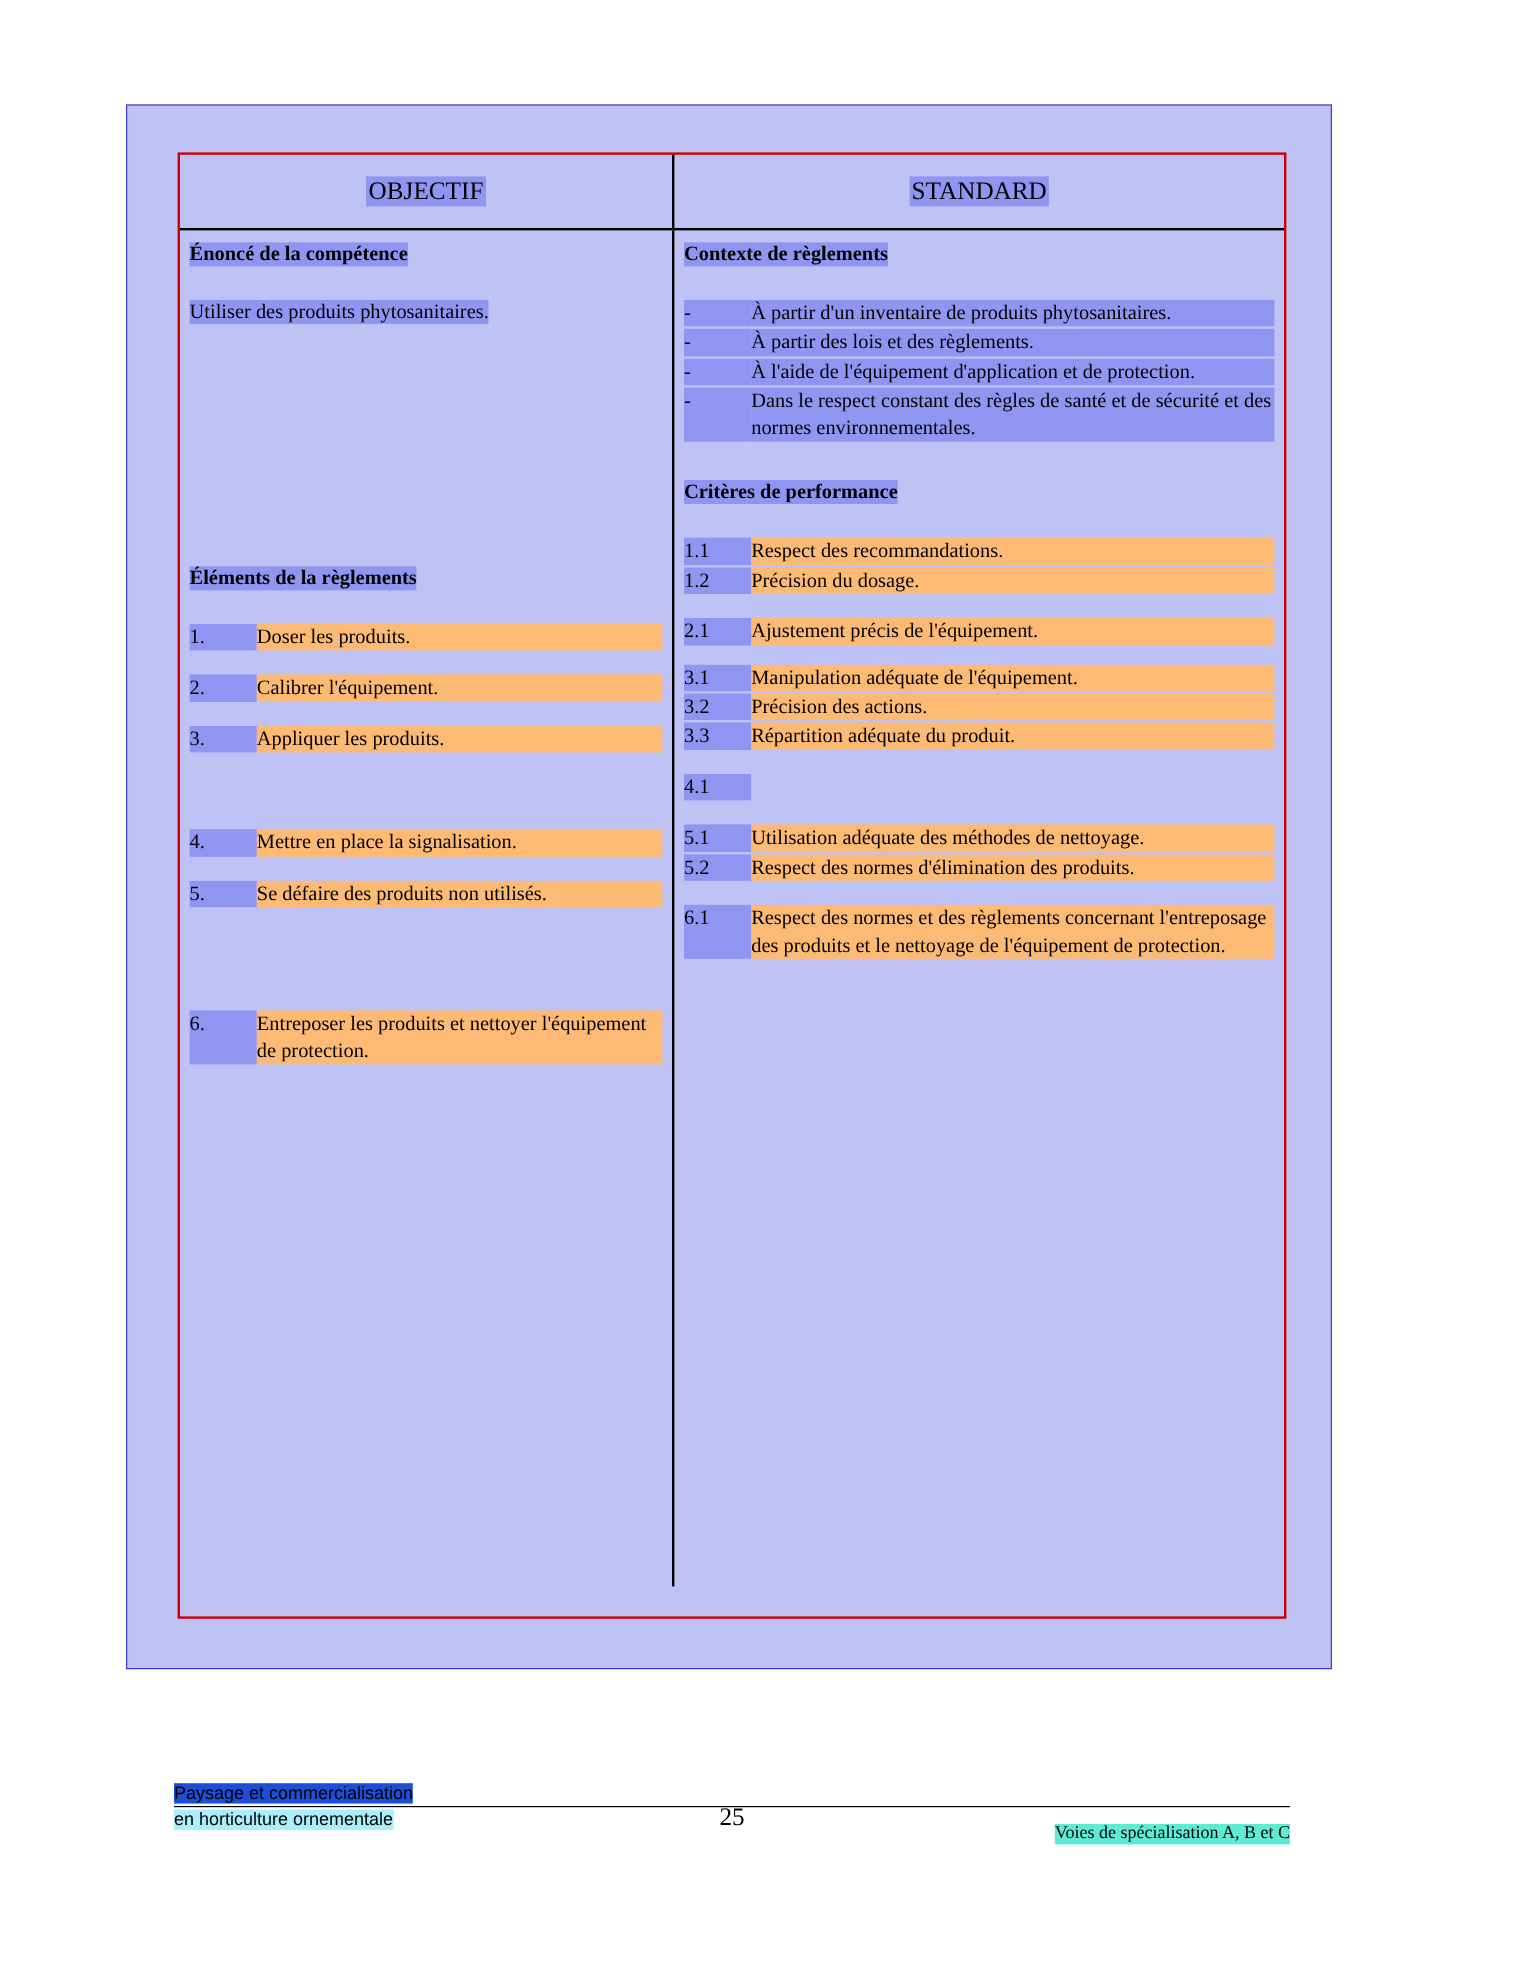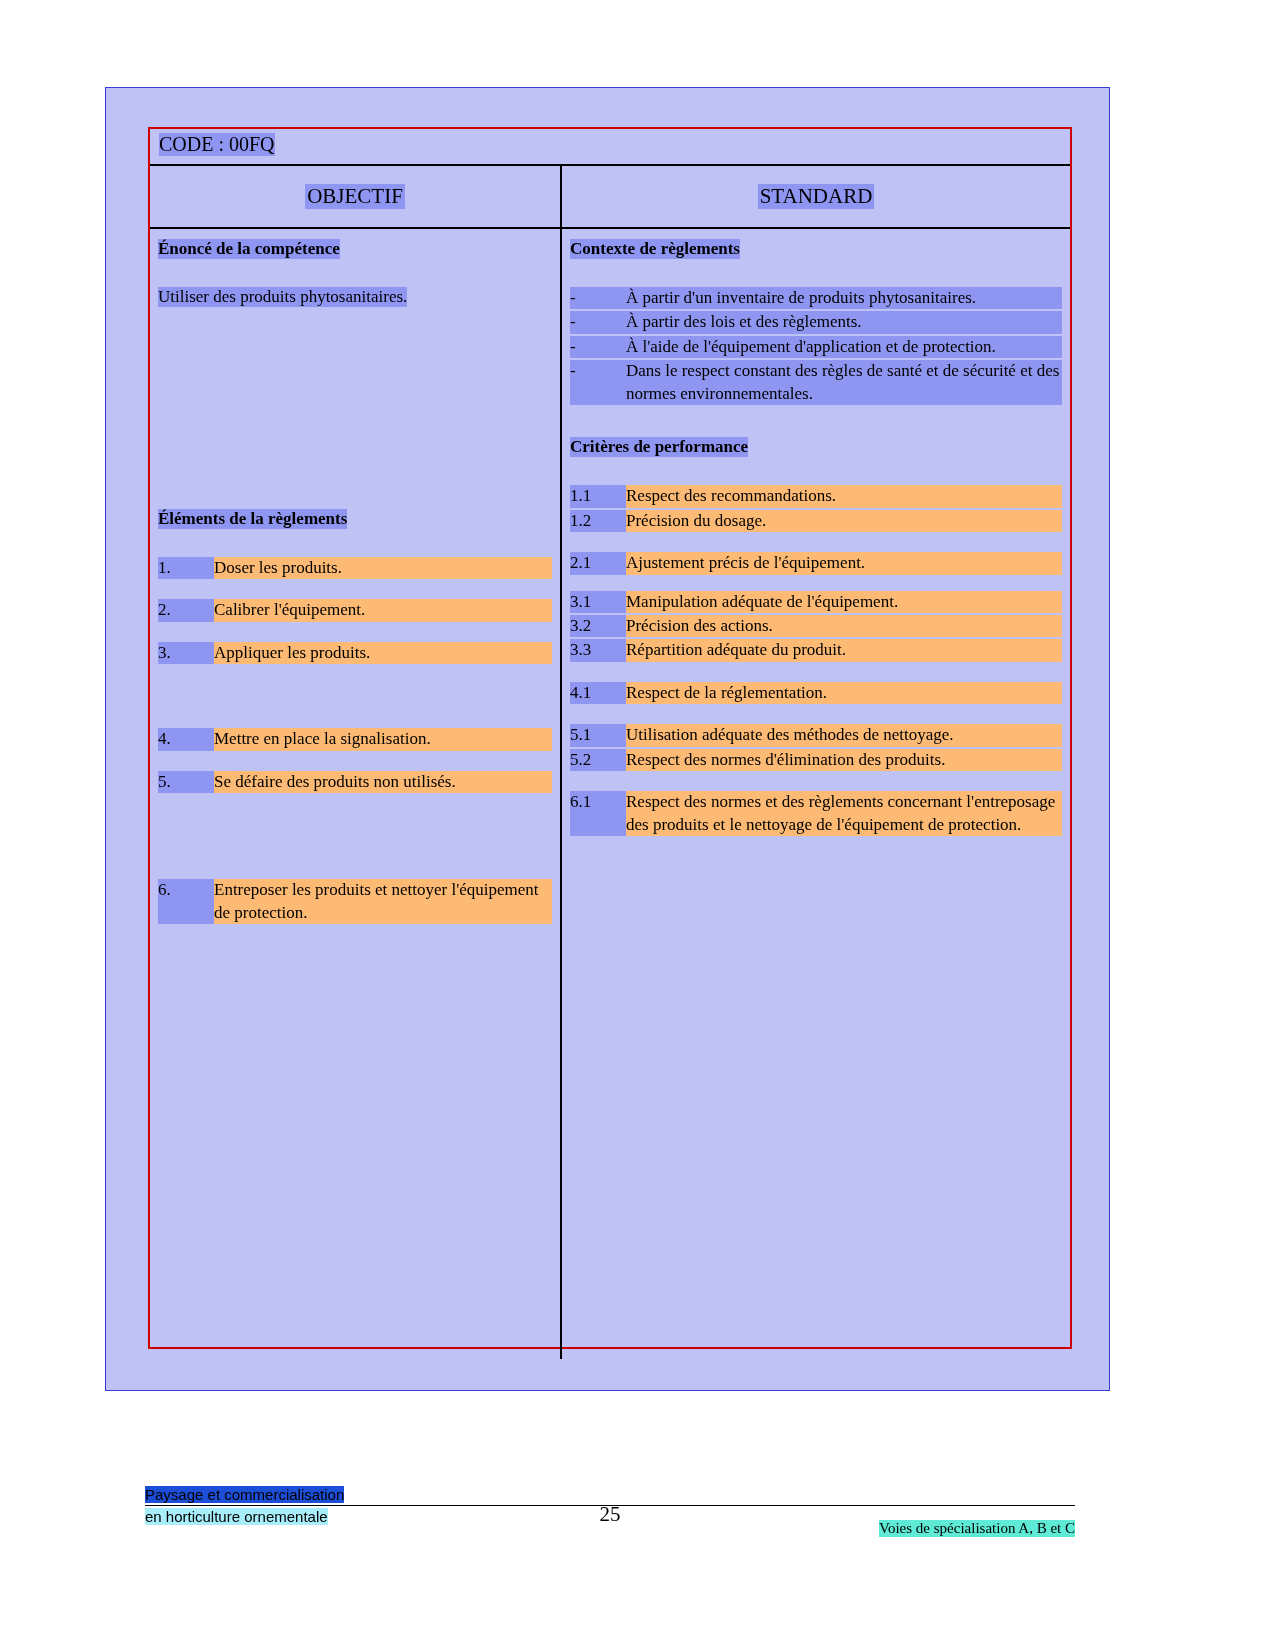--- a/index.html
+++ b/index.html
@@ -203,23 +203,20 @@
     font-family: Liberation Serif, serif;
   }
 </style>
 </head>
 <body>
 
 <div class="page-panel">
 
   <div class="comp-table">
 
-    <div class="code-row">
-      <span class="code-text">CODE : 00FQ</span>
-    </div>
 
     <div class="head-row">
       <div class="head-cell head-left">
         <span class="head-text">OBJECTIF</span>
       </div>
       <div class="head-cell head-right">
         <span class="head-text">STANDARD</span>
       </div>
     </div>
 
@@ -320,21 +317,20 @@
             <span class="num-key">3.2</span>
             <span class="num-text">Précision des actions.</span>
           </li>
           <li class="num-item" style="margin-bottom:20px">
             <span class="num-key">3.3</span>
             <span class="num-text">Répartition adéquate du produit.</span>
           </li>
 
           <li class="num-item" style="margin-bottom:20px">
             <span class="num-key">4.1</span>
-            <span class="num-text">Respect de la réglementation.</span>
           </li>
 
           <li class="num-item gap-sm">
             <span class="num-key">5.1</span>
             <span class="num-text">Utilisation adéquate des méthodes de nettoyage.</span>
           </li>
           <li class="num-item" style="margin-bottom:20px">
             <span class="num-key">5.2</span>
             <span class="num-text">Respect des normes d'élimination des produits.</span>
           </li>

